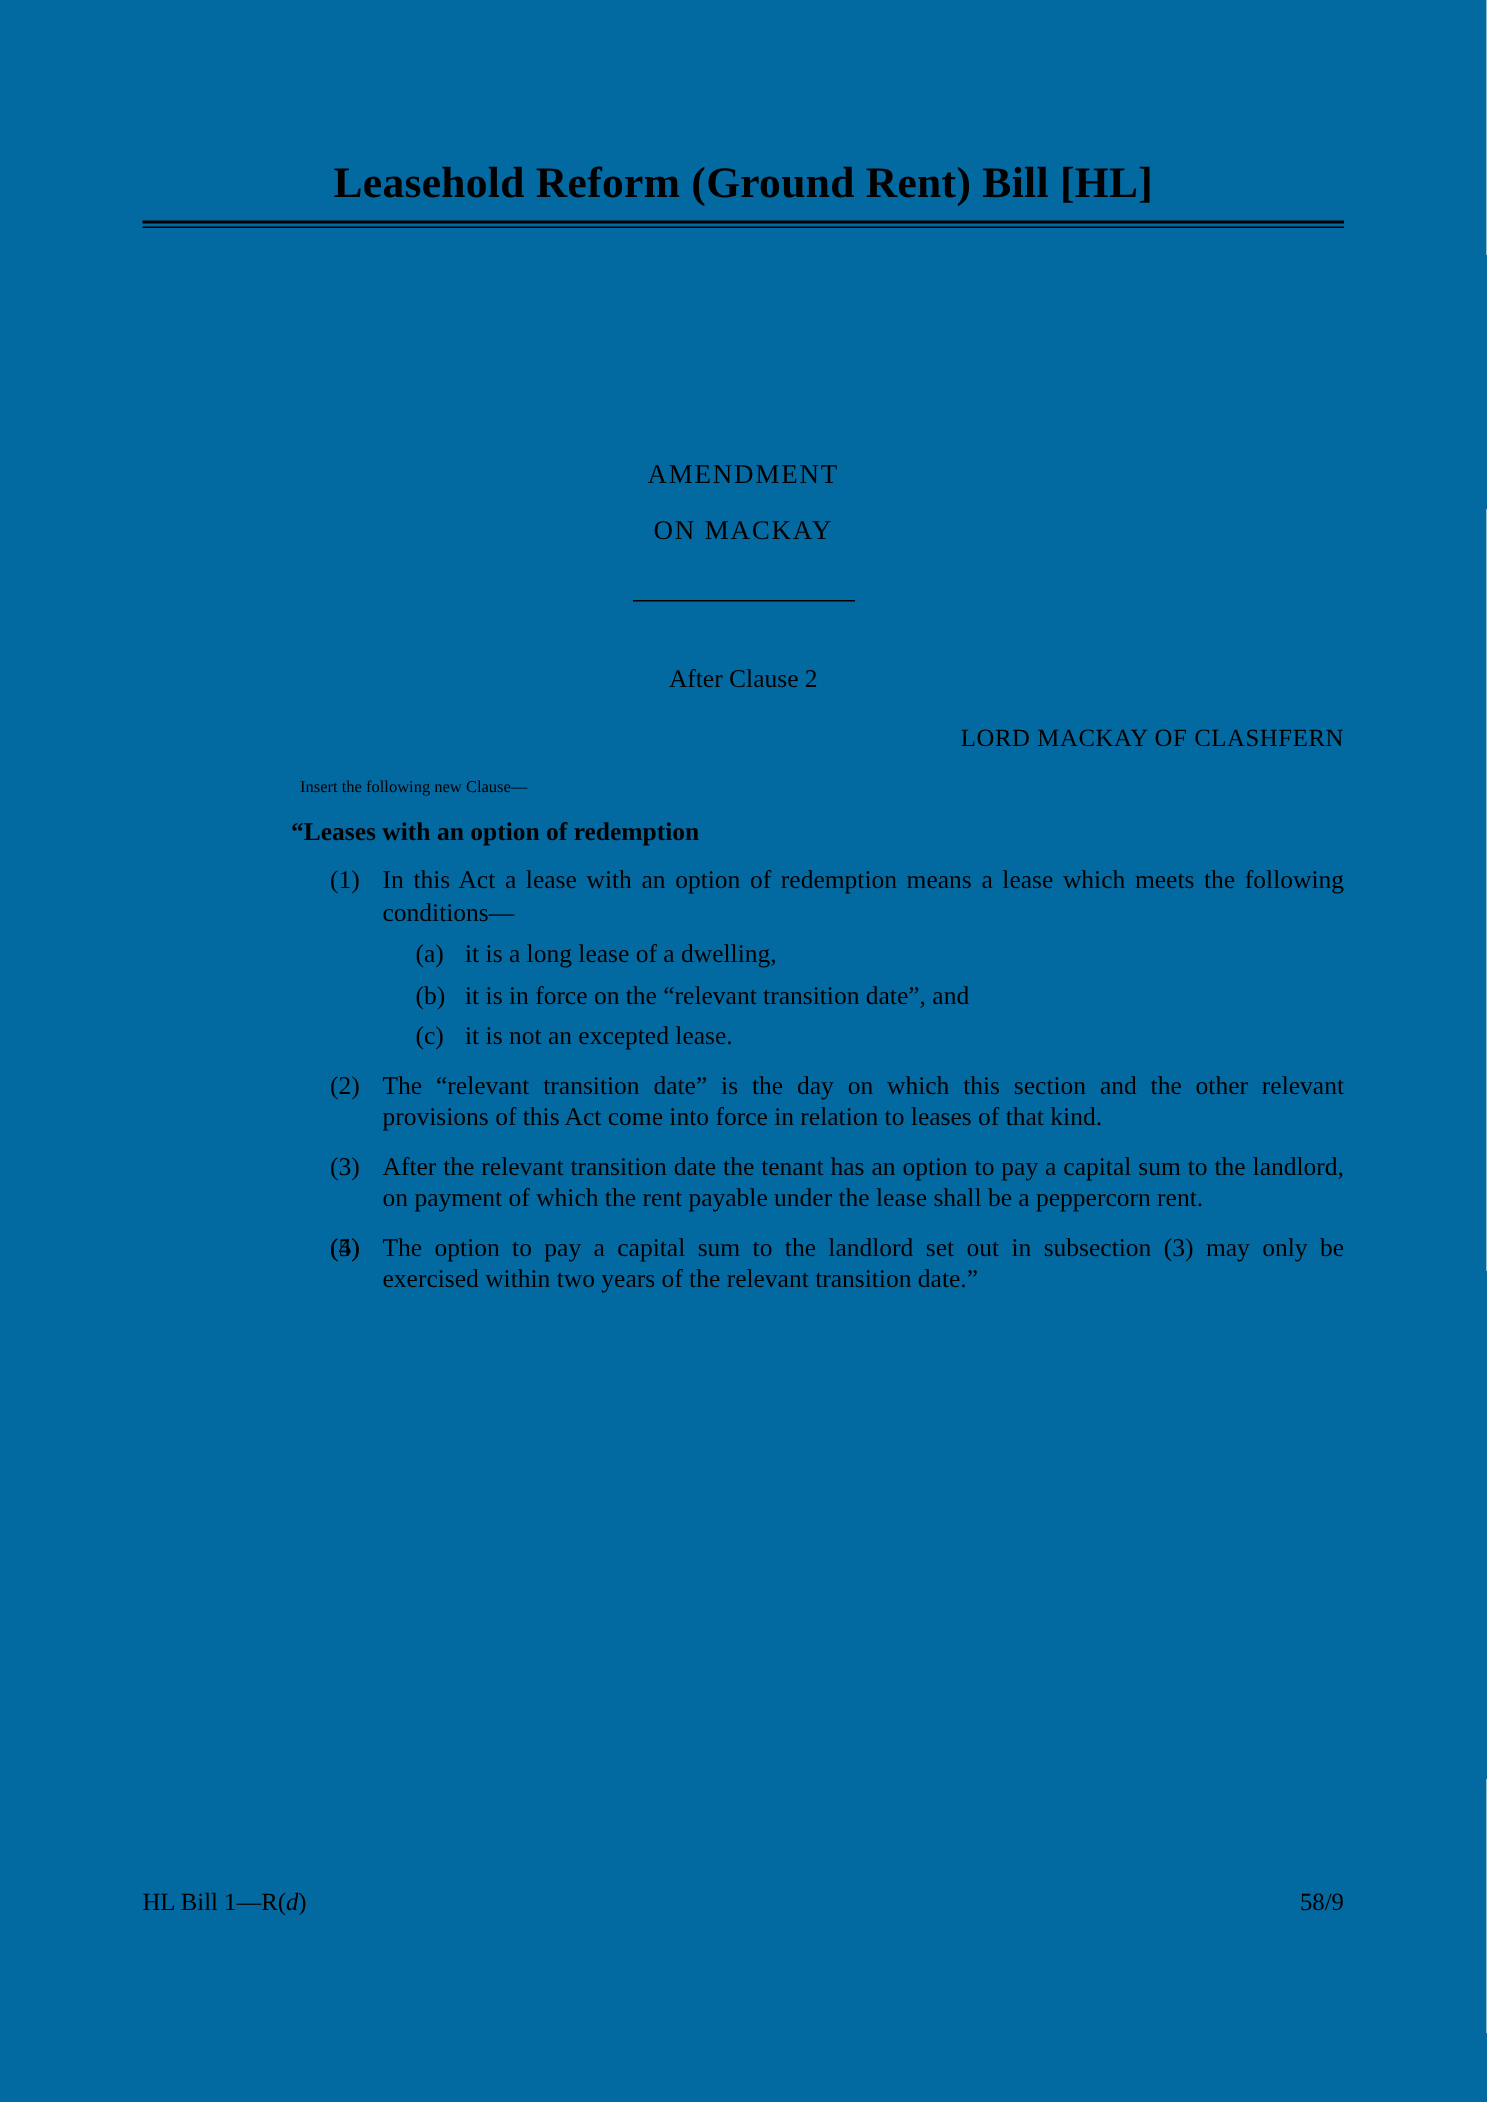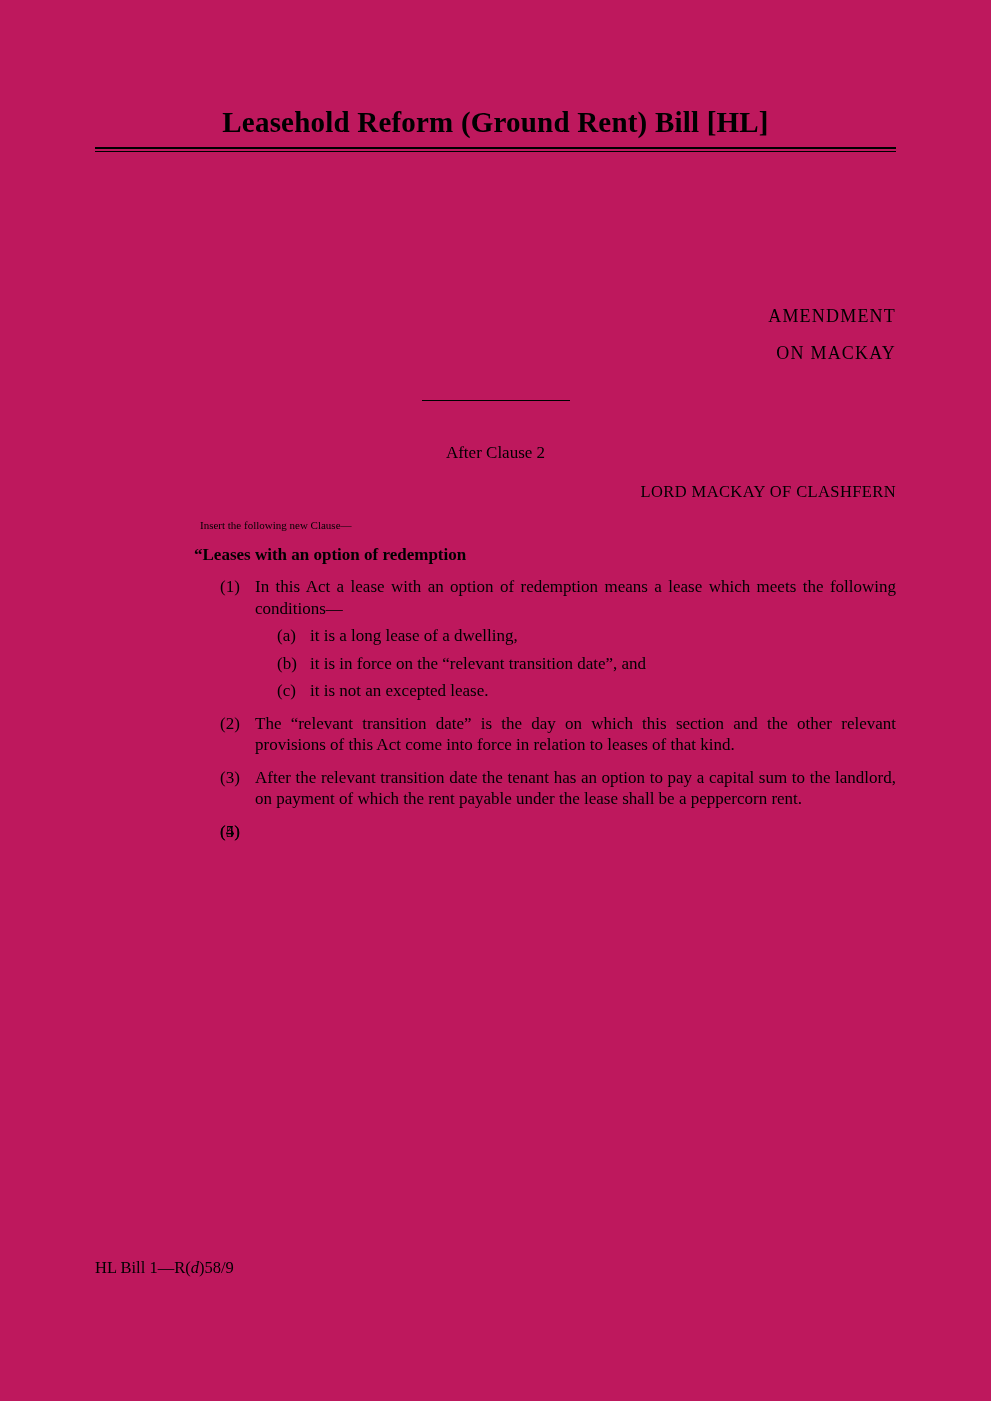--- a/index.html
+++ b/index.html
@@ -1,48 +1,48 @@
 <!DOCTYPE html>
 <html><head>
 <meta charset="utf-8">
 <style>
   * { box-sizing: border-box; }
   html, body { margin: 0; padding: 0; background: #ffffff; }
   .page {
-    width: 991px; height: 1401px; margin: 0 auto; background: #be185d;
+    width: 991px; height: 1401px; margin: 0 auto; background: #0369a1;
     position: relative; font-family: "Liberation Serif", serif; color: #000000;
     padding: 0 95px; overflow: hidden;
   }
   .bill-title {
     padding-top: 106px; margin: 0; text-align: center;
     font-size: 29px; font-weight: bold; letter-spacing: 0.2px;
   }
   .title-rule {
     margin-top: 8px; height: 5px;
     border-top: 2.5px solid #000; border-bottom: 1.2px solid #000;
   }
-  .notice { margin-top: 153px; text-align: right; font-size: 18px; letter-spacing: 1.2px; }
+  .notice { margin-top: 153px; text-align: center; font-size: 18px; letter-spacing: 1.2px; }
   .notice-line { margin-bottom: 15px; line-height: 22px; }
   .separator { width: 148px; margin: 36px auto 0; border: 0; border-top: 1.5px solid #000; }
   .clause-heading { margin-top: 42px; text-align: center; font-size: 17px; font-weight: normal; }
   .mover { margin-top: 19px; text-align: right; font-size: 16.5px; letter-spacing: 0.4px; }
   .instruction { margin: 13px 0 0 105px; font-size: 11px; line-height: 21.5px; }
   .new-clause-title { margin: 7px 0 0 99px; font-size: 17px; font-weight: bold; line-height: 21.5px; }
   .paragraphs { margin-top: 3px; }
   .para {
     position: relative; padding-left: 160px; margin-top: 11px;
     font-size: 17px; line-height: 21.5px; text-align: justify;
   }
   .para-num { position: absolute; left: 125px; top: 0; }
   .subitems { margin-top: 1px; }
   .sub { position: relative; padding-left: 55px; margin-top: 6px; text-align: left; }
   .sub-num { position: absolute; left: 22px; top: 0; }
   .footer {
     position: absolute; left: 95px; right: 95px; top: 1258px;
-    display: flex; font-size: 16.5px;
+    display: flex; justify-content: space-between; font-size: 16.5px;
   }
   .footer .it { font-style: italic; }
 </style>
 </head>
 <body>
 
 <div class="page">
 
   <h1 class="bill-title">Leasehold Reform (Ground Rent) Bill [HL]</h1>
   <div class="title-rule"></div>
@@ -90,20 +90,21 @@
       <span class="para-num">(3)</span>
       <span>After the relevant transition date the tenant has an option to pay a capital sum to the landlord, on payment of which the rent payable under the lease shall be a peppercorn rent.</span>
     </div>
 
     <div class="para">
       <span class="para-num">(4)</span>
     </div>
 
     <div class="para">
       <span class="para-num">(5)</span>
+      <span>The option to pay a capital sum to the landlord set out in subsection (3) may only be exercised within two years of the relevant transition date.”</span>
     </div>
 
   </div>
 
   <div class="footer">
     <span class="footer-left"><span>HL Bill 1—R(</span><span class="it">d</span><span>)</span></span>
     <span class="footer-right">58/9</span>
   </div>
 
 </div>

